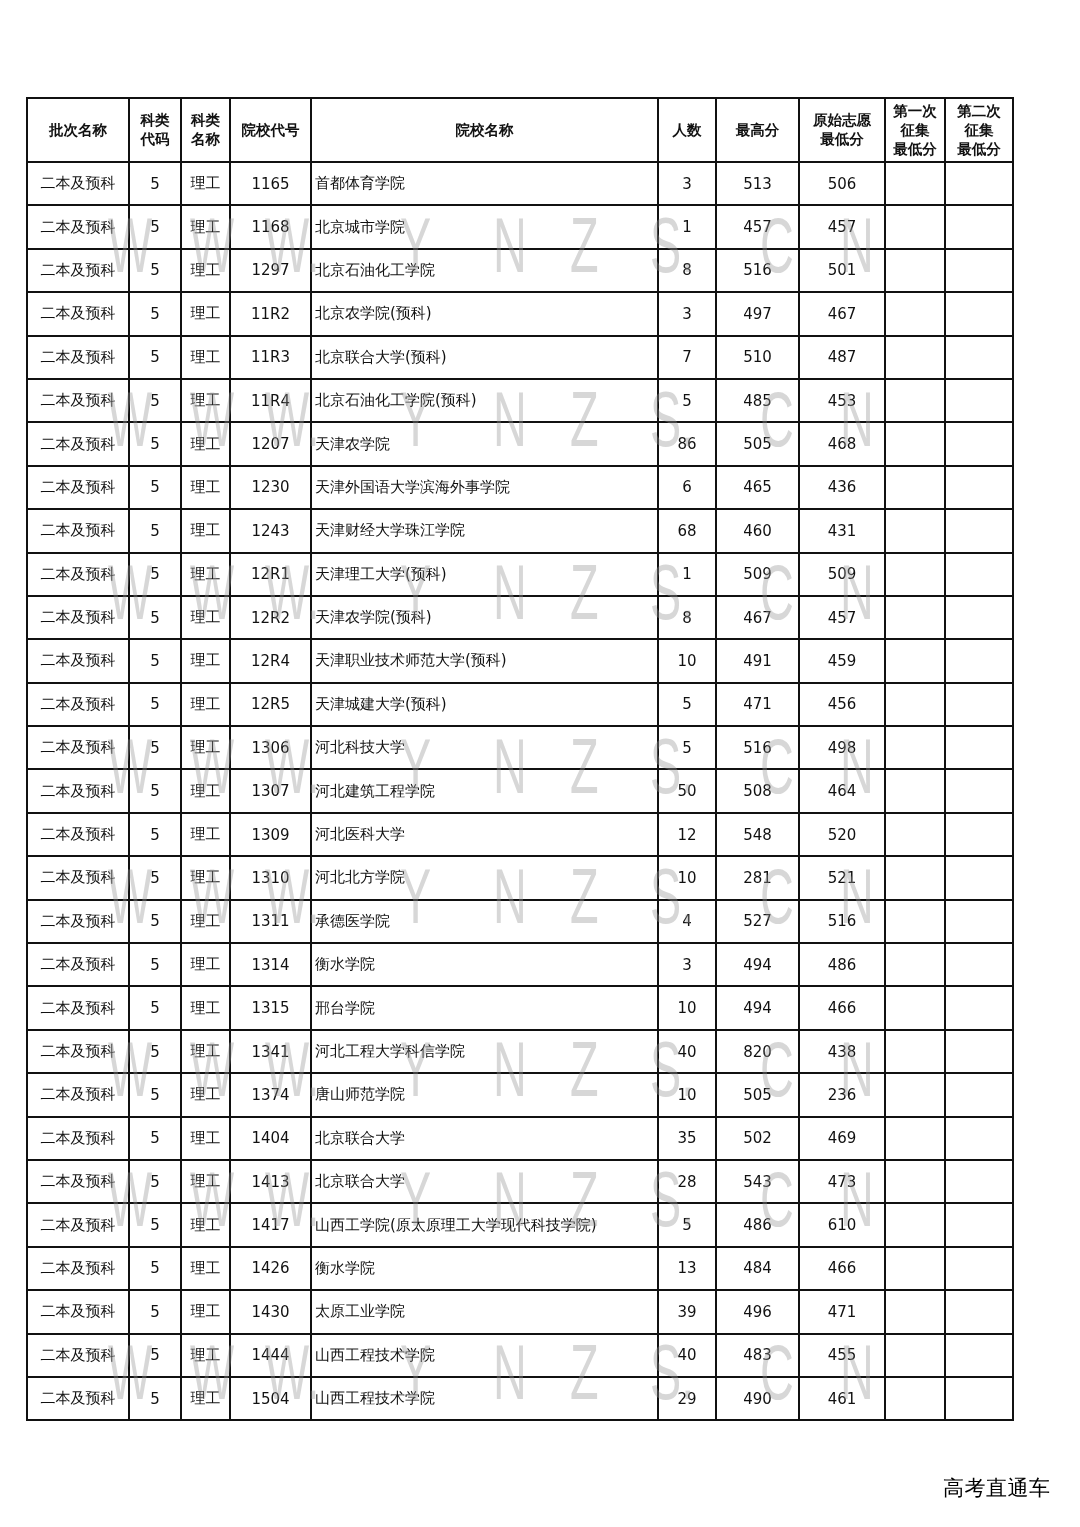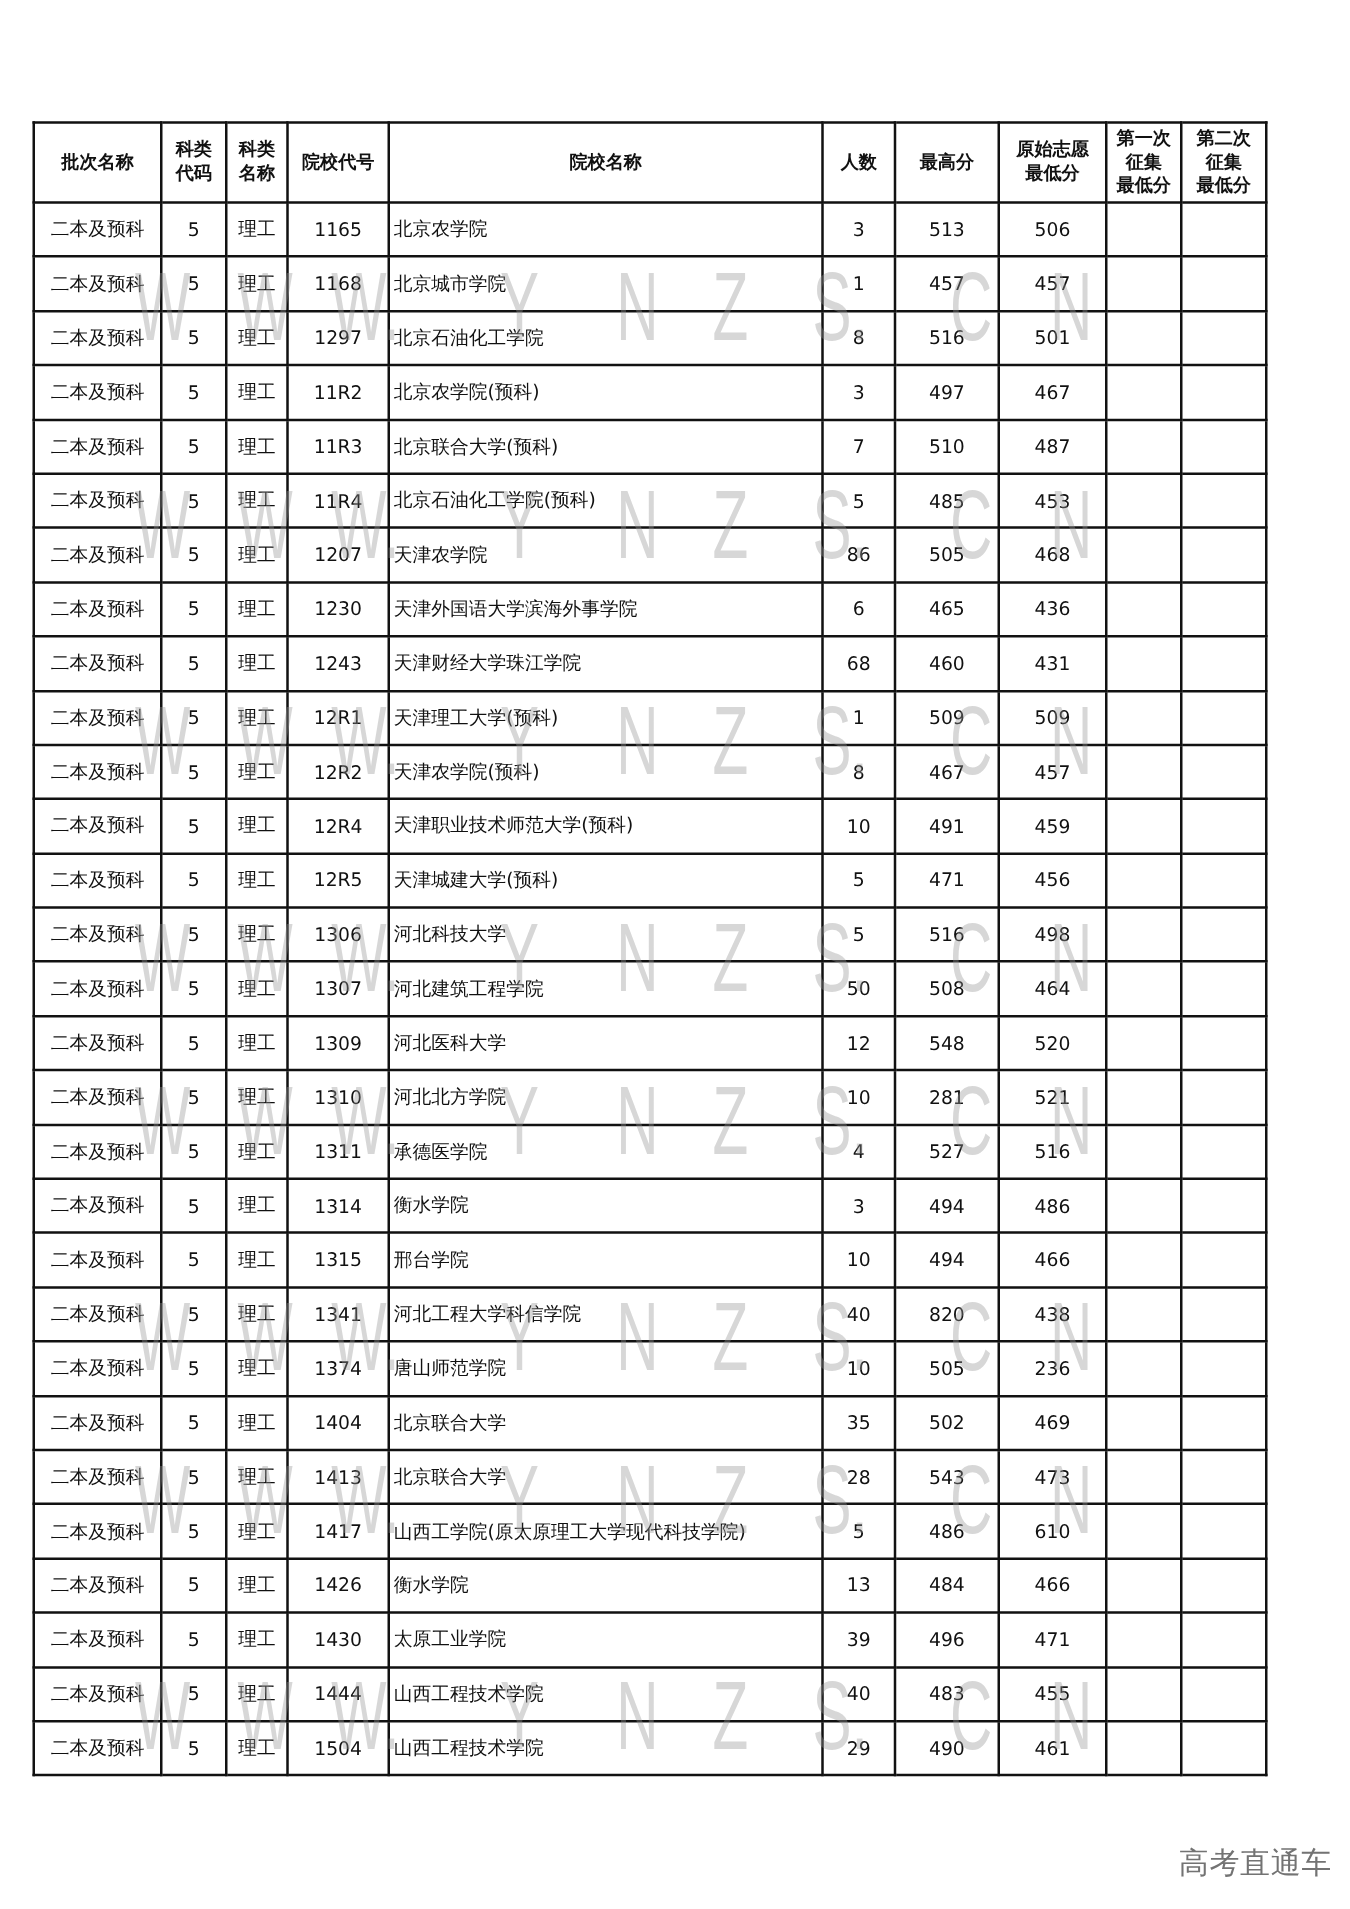--- a/index.html
+++ b/index.html
@@ -9,21 +9,21 @@
   table { border-collapse:collapse; table-layout:fixed; }
   td, th { border:2px solid #111; text-align:center; vertical-align:middle;
            padding:0; font-size:15px; font-weight:normal; }
   th { font-weight:bold; font-size:14.5px; line-height:19px; height:62px; }
   td { height:41.4px; }
   td.name { text-align:left; padding-left:3px; }
   .wm { position:absolute; left:0; width:1080px; pointer-events:none; }
   .wm span { position:absolute; top:0; font-family:"Liberation Sans Narrow","Liberation Sans",sans-serif;
              font-size:78px; line-height:78px; color:rgba(150,150,150,0.38);
              transform:scaleX(0.6); transform-origin:left top; }
-  .footer { position:absolute; left:943px; top:1474px; font-size:24px; color:#737373;
+  .footer { position:absolute; left:943px; top:1474px; font-size:21px; color:#000000;
             letter-spacing:0.5px; }
 </style>
 </head>
 <body>
 
 <div class="sheet">
   <table>
     <colgroup>
       <col style="width:102px">
         <col style="width:52px">
@@ -76,21 +76,21 @@
             <div>最低分</div>
           </th>
         </tr>
     </thead>
     <tbody id="tbody">
         <tr>
           <td>二本及预科</td>
           <td>5</td>
           <td>理工</td>
           <td>1165</td>
-          <td class="name">北京农学院</td>
+          <td class="name">首都体育学院</td>
           <td>3</td>
           <td>513</td>
           <td>506</td>
           <td></td>
           <td></td>
         </tr>
         <tr>
           <td>二本及预科</td>
           <td>5</td>
           <td>理工</td>

